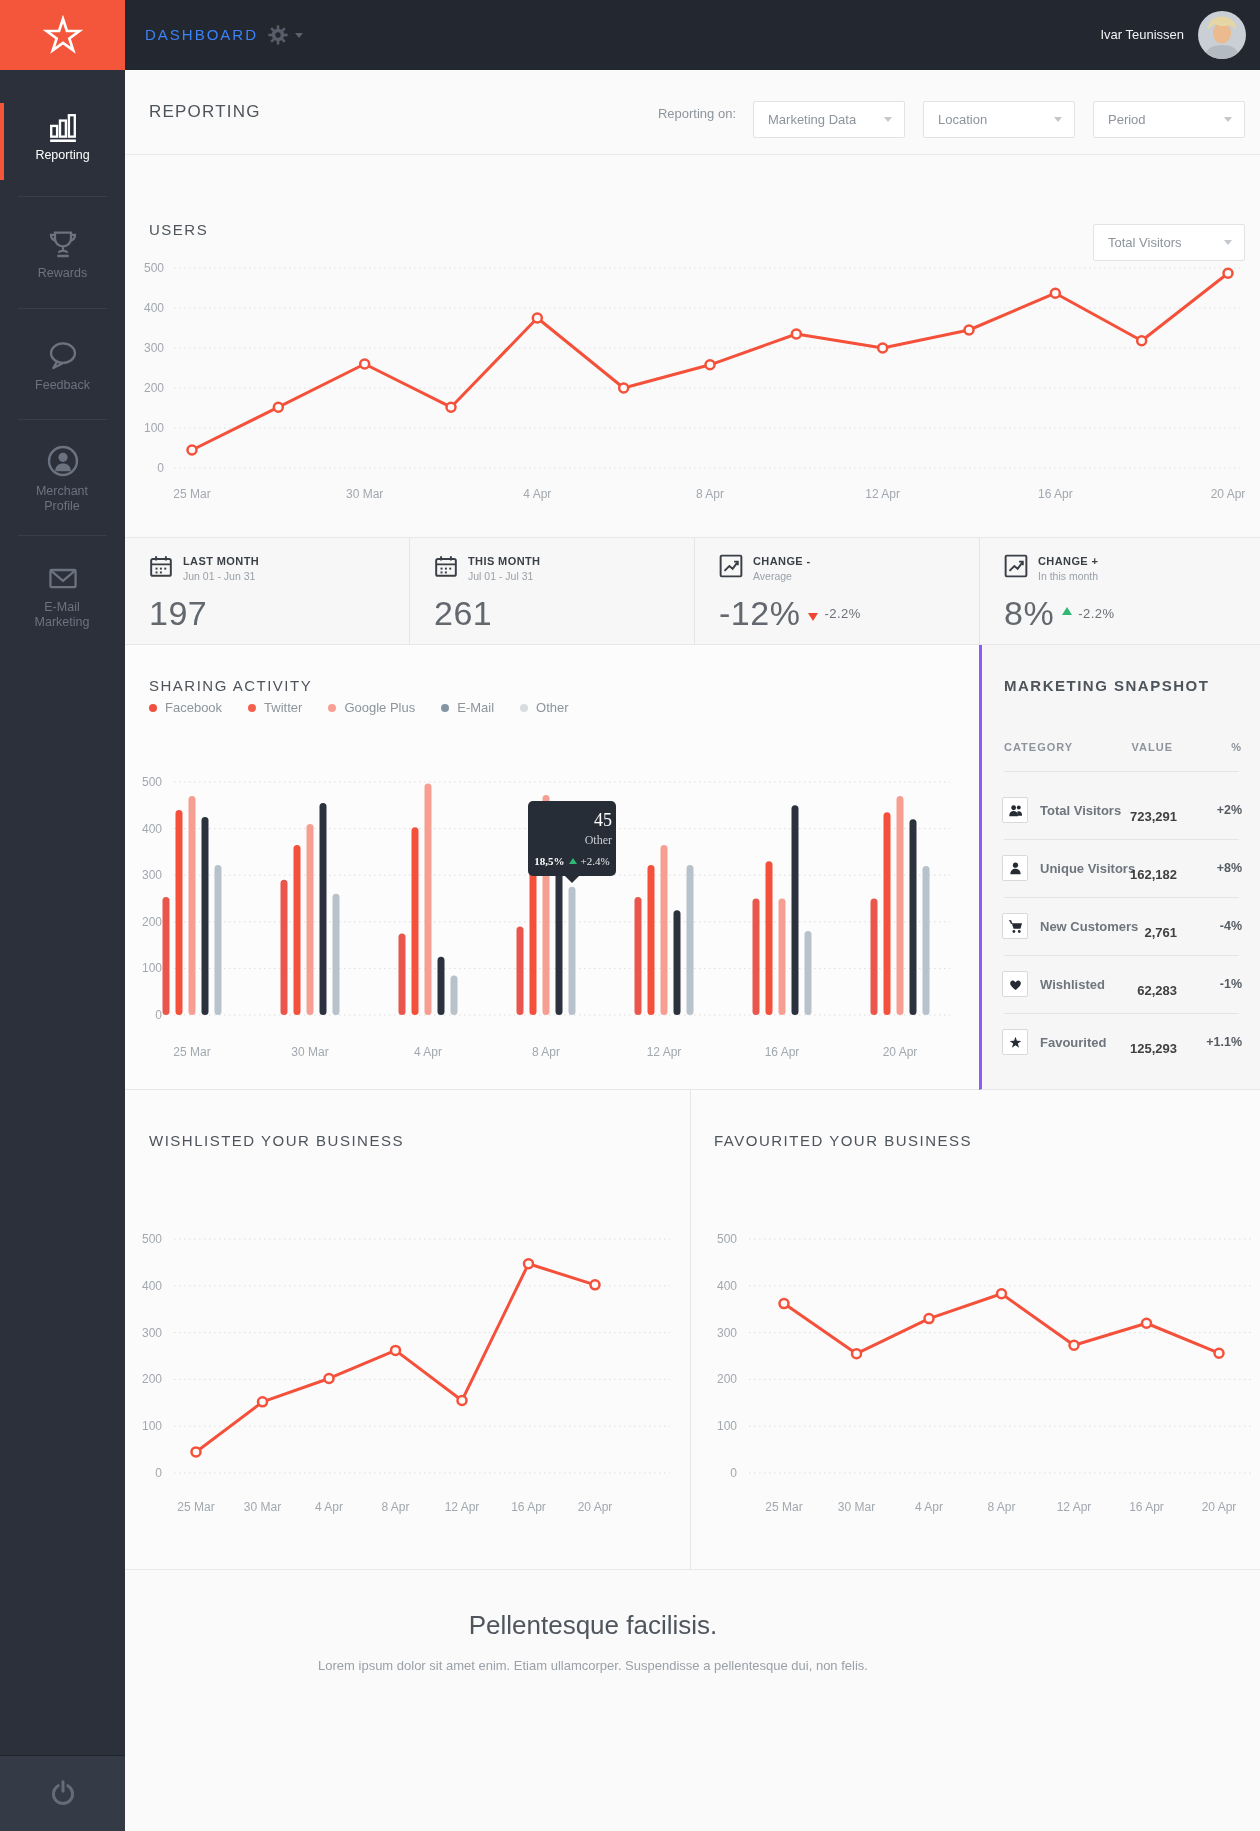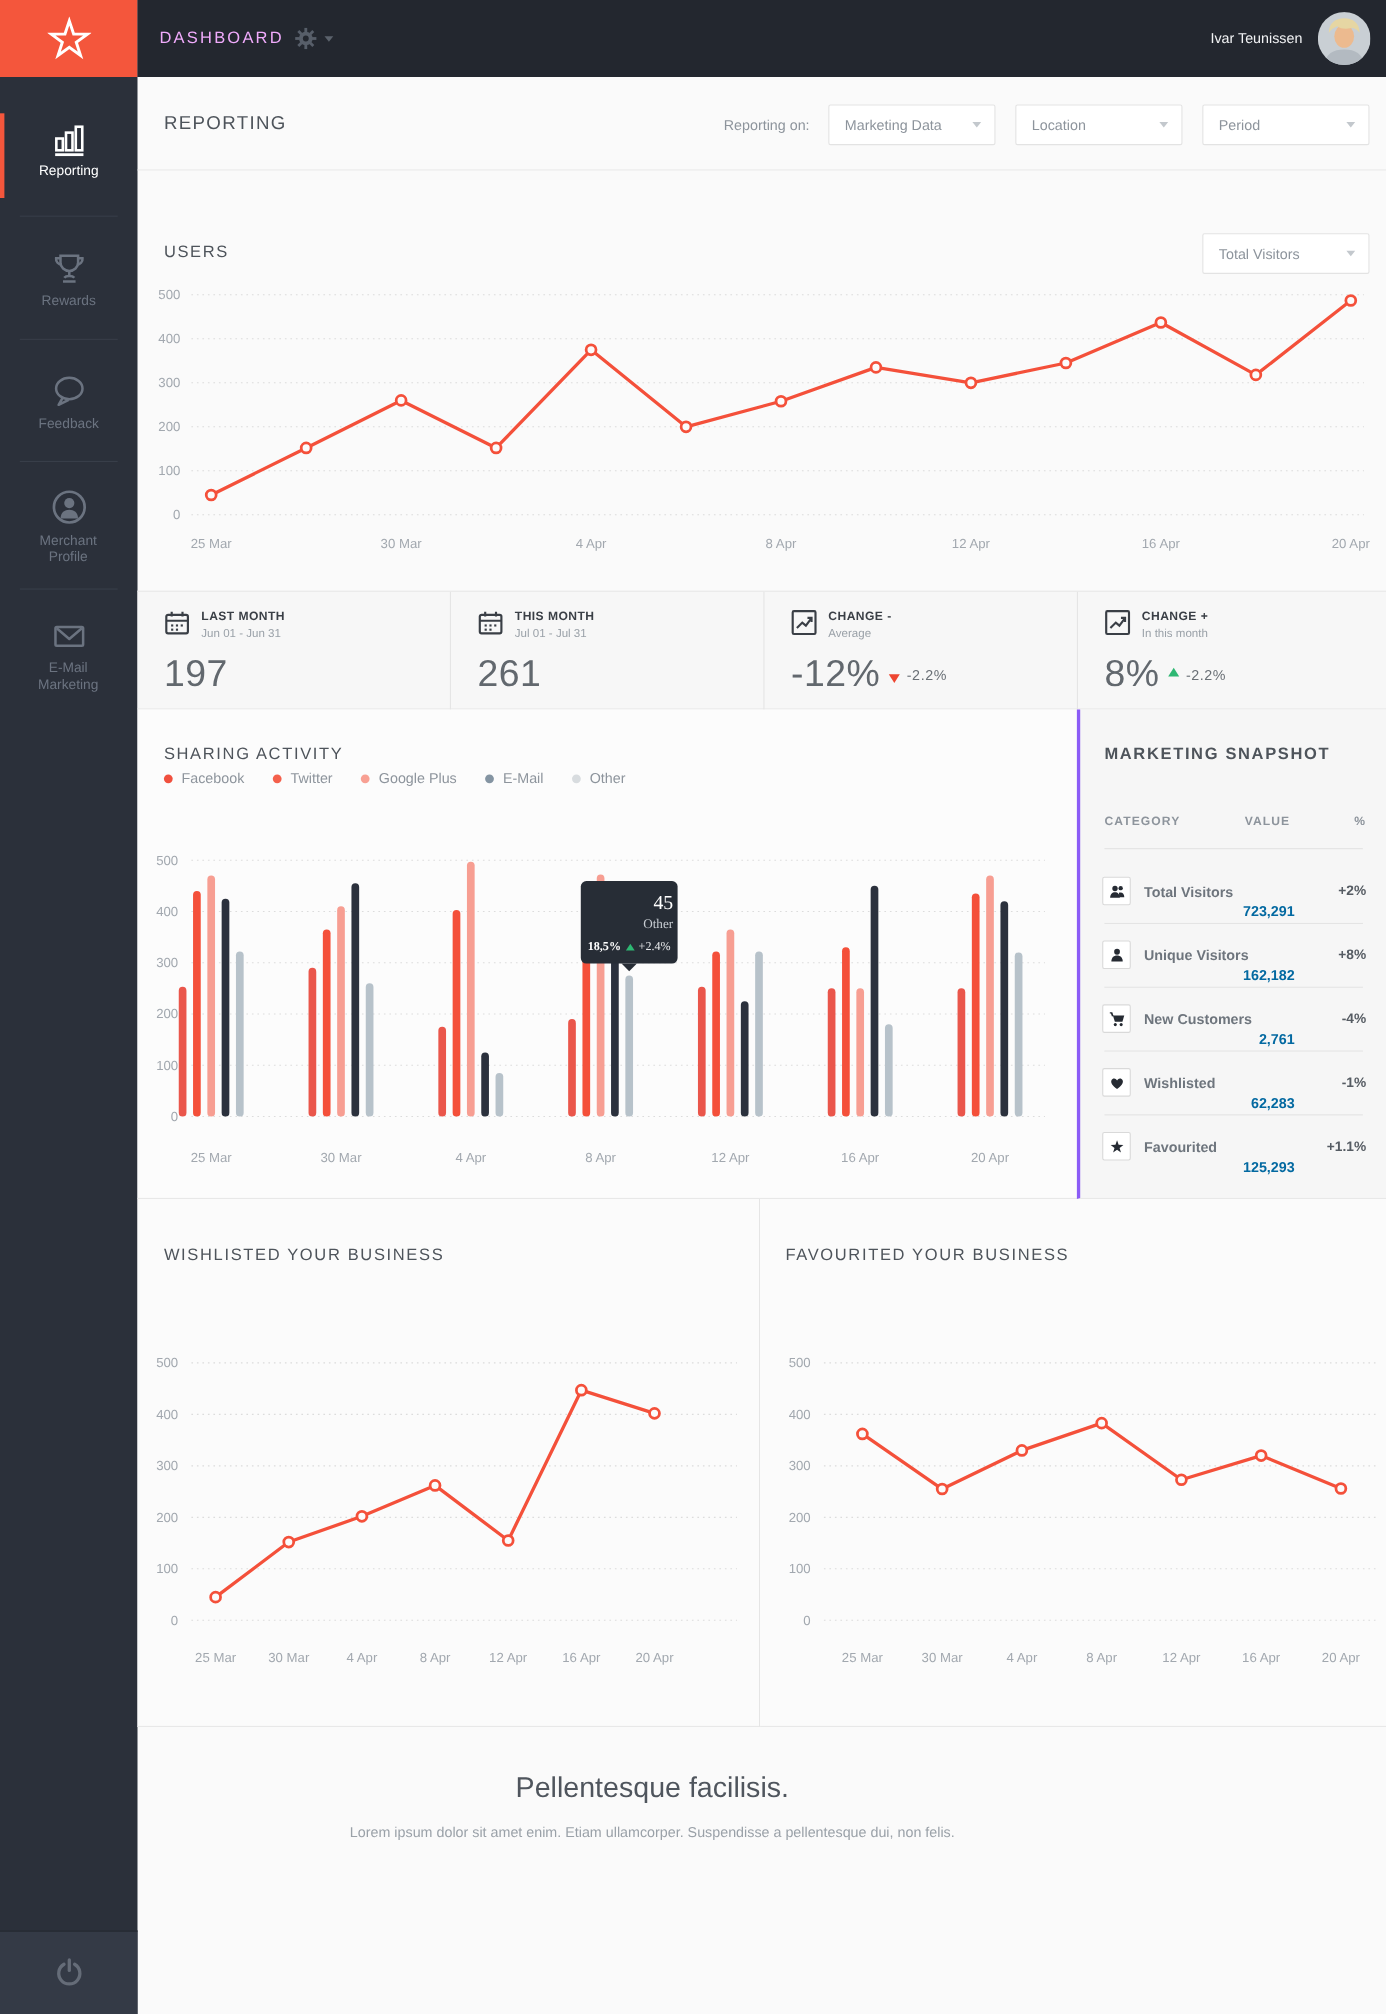--- a/index.html
+++ b/index.html
@@ -20,32 +20,32 @@
   .side-item svg{stroke:#6b7380; fill:none;}
   .side-item .s-fill{fill:#6b7380; stroke:none;}
   .side-item.active .s-label{color:#ffffff;}
   .side-item.active svg{stroke:#ffffff;}
   .active-bar{position:absolute; left:0; top:103px; width:4px; height:77px; background:var(--accent);}
   .side-div{position:absolute; left:18px; width:89px; height:1px; background:#383e49;}
   .power{position:absolute; left:0; top:1755px; width:125px; height:76px; background:#343a46; border-top:1px solid #20242b; display:flex; align-items:center; justify-content:center; cursor:pointer;}
 
   
   .header{position:absolute; left:125px; top:0; width:1135px; height:70px; background:#23272f;}
-  .header .h-title{position:absolute; left:20px; top:26px; font-size:15px; letter-spacing:2px; color:#f0abfc;}
+  .header .h-title{position:absolute; left:20px; top:26px; font-size:15px; letter-spacing:2px; color:#3b82f6;}
   .gear-wrap{position:absolute; left:142px; top:24px; display:flex; align-items:center; gap:6px; cursor:pointer;}
   .caret{width:0; height:0; border-left:4px solid transparent; border-right:4px solid transparent; border-top:5px solid #5b626c; display:inline-block;}
   .user-name{position:absolute; right:76px; top:27px; font-size:13px; color:#f2f3f5;}
   .avatar{position:absolute; right:14px; top:11px; width:48px; height:48px; border-radius:50%; overflow:hidden; cursor:pointer;}
 
   
   .topbar{position:absolute; left:125px; top:70px; width:1135px; height:85px; border-bottom:1px solid #e9e9e9;}
   .page-title{position:absolute; left:24px; top:32px; font-size:17px; letter-spacing:1.2px; color:#4e545b;}
   .filter-row{position:absolute; right:15px; top:25px; height:36px; display:flex; align-items:center;}
   .filter-label{font-size:13px; color:#8d949c; margin-right:17px;}
-  .dropdown{width:152px; height:37px; background:#ffffff; border:1px solid #e3e3e3; border-radius:2px; display:flex; align-items:center; justify-content:space-between; padding:0 12px 0 14px; margin-left:18px; cursor:pointer;}
+  .dropdown{width:152px; height:37px; background:#ffffff; border:1px solid #e3e3e3; border-radius:2px; display:flex; align-items:center; justify-content:space-between; padding:0 12px 0 14px; margin-left:18px; cursor:pointer;margin-top:12px;}
   .filter-row .dropdown:first-of-type{margin-left:0;}
   .dropdown .dd-text{font-size:13px; color:#8d949c;}
   .dropdown .caret{border-top-color:#c3c8cd;}
 
   
   .sec-title{font-size:15px; letter-spacing:1.5px; color:#4e545b;}
 
   .users-panel{position:absolute; left:125px; top:155px; width:1135px; height:382px;}
   .users-panel .sec-title{position:absolute; left:24px; top:66px;}
   .users-panel .dropdown{position:absolute; right:15px; top:57px; margin-left:0;}
@@ -86,21 +86,21 @@
   .snapshot-panel .sec-title{position:absolute; left:22px; top:32px;}
   .snap-head{position:absolute; top:96px; left:0; width:281px; font-size:11px; letter-spacing:1px; color:#8d949c;}
   .snap-head .c1{position:absolute; left:22px;}
   .snap-head .c2{position:absolute; right:90px;}
   .snap-head .c3{position:absolute; right:21px;}
   .snap-div{position:absolute; left:22px; right:21px; height:1px; background:#e4e4e4;}
   .snap-row{position:absolute; left:0; width:281px; height:58px;}
   .icon-box{position:absolute; left:20px; top:16px; width:26px; height:26px; background:#ffffff; border:1px solid #d9d9d9; border-radius:2px; display:flex; align-items:center; justify-content:center;}
   .icon-box svg{fill:#262b33;}
   .snap-label{position:absolute; left:58px; top:22px; font-size:13px; color:#6e757d;}
-  .snap-value{position:absolute; right:86px; top:40px; font-size:13px; color:#0369a1;}
+  .snap-value{position:absolute; right:86px; top:28px; font-size:13px; color:#404040;}
   .snap-pct{position:absolute; right:21px; top:22px; font-size:12.5px; color:#565c63;}
 
   
   .wish-panel{position:absolute; left:125px; top:1090px; width:566px; height:480px; background:#fbfbfb; border-right:1px solid #e5e5e5; border-bottom:1px solid #e8e8e8;}
   .wish-panel .sec-title{position:absolute; left:24px; top:42px;}
   #wish-chart{position:absolute; left:5px; top:90px;}
   .fav-panel{position:absolute; left:691px; top:1090px; width:569px; height:480px; background:#fbfbfb; border-bottom:1px solid #e8e8e8;}
   .fav-panel .sec-title{position:absolute; left:23px; top:42px;}
   #fav-chart{position:absolute; left:0; top:90px;}
 

